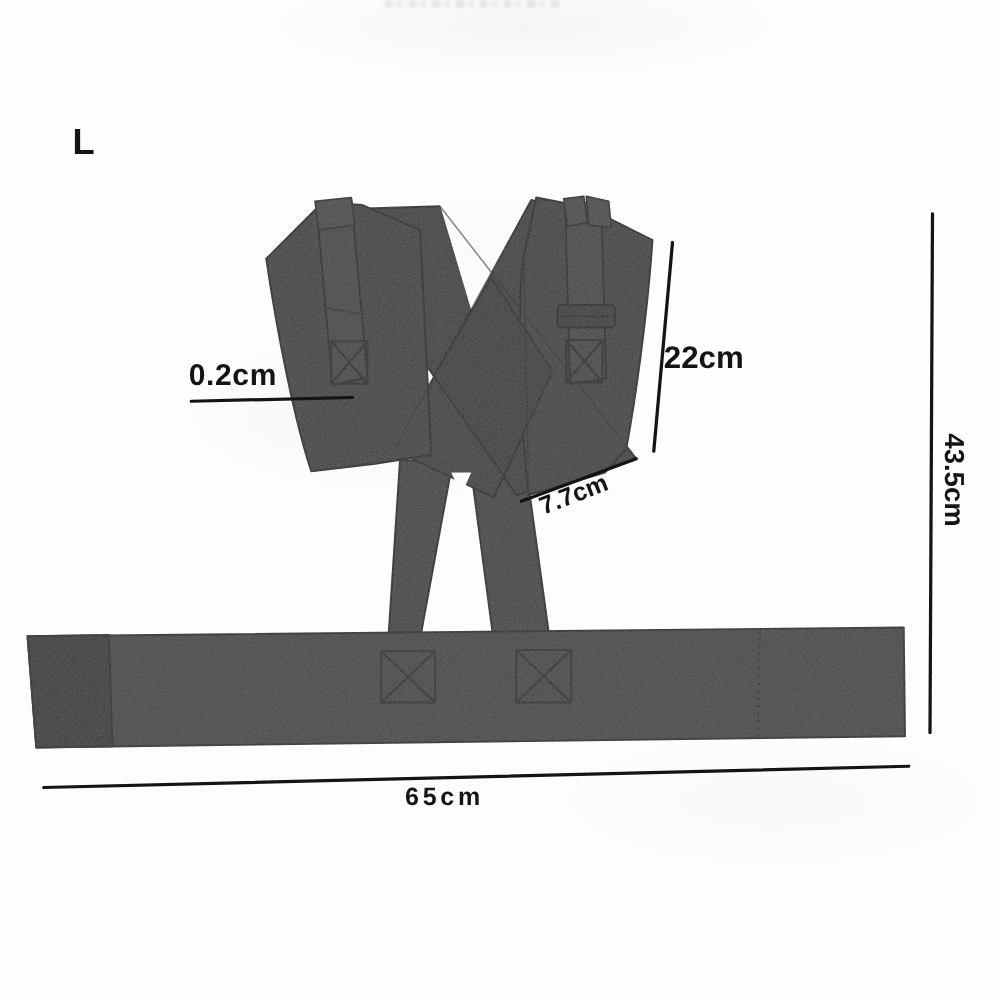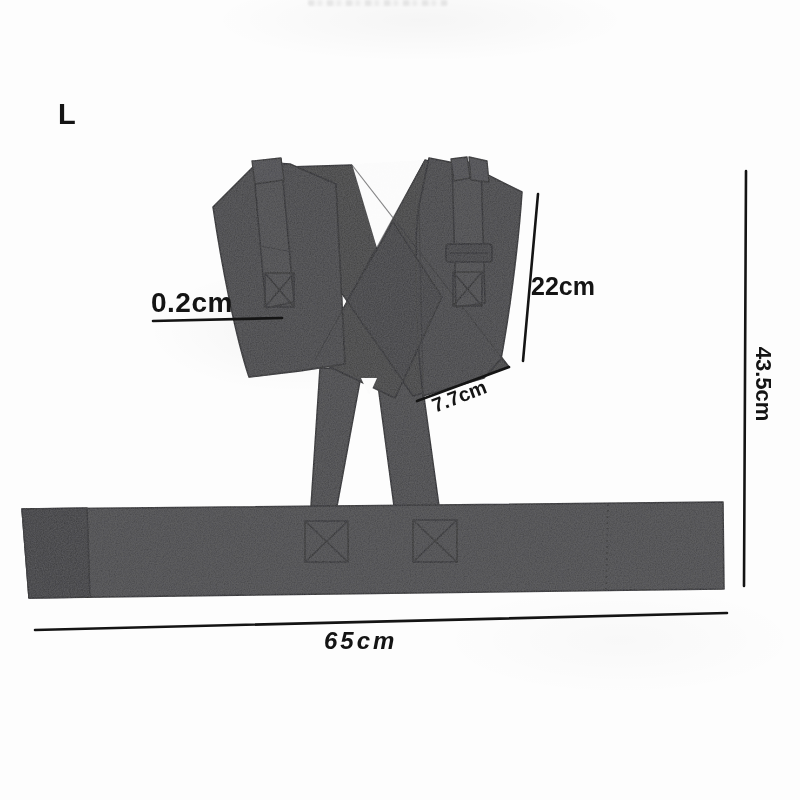--- a/index.html
+++ b/index.html
@@ -17,25 +17,25 @@
       radial-gradient(260px 80px at 620px 640px, rgba(0,0,0,0.02), rgba(0,0,0,0) 70%);
   }
   .watermark {
     position:absolute; left:308px; top:0; width:140px; height:6px;
     background:repeating-linear-gradient(90deg,#b9b9b9 0 6px,#e8e8e8 6px 10px,#cfcfcf 10px 14px,#f2f2f2 14px 19px);
     opacity:.30; filter:blur(1px); border-radius:0 0 2px 2px;
   }
   svg.harness { position:absolute; left:0; top:0; }
   .label { position:absolute; color:#141414; font-weight:bold; white-space:nowrap; }
   .size-label       { left:58px;  top:98px;  font-size:29px; }
-  .dim-thickness    { left:151px; top:287px; font-size:28px; letter-spacing:.5px; }
+  .dim-thickness    { left:151px; top:287px; font-size:24px; letter-spacing:.5px; }
   .dim-back-height  { left:531px; top:272px; font-size:25px; }
   .dim-strap-width  { left:431px; top:385px; font-size:20px; transform:rotate(-21deg); }
   .dim-total-height { left:717px; top:371px; width:92px; font-size:22px; text-align:center; transform:rotate(90deg); }
-  .dim-belt-length  { left:324px; top:627px; font-size:24px; letter-spacing:3px;font-style:italic; }
+  .dim-belt-length  { left:324px; top:627px; font-size:20px; letter-spacing:3px; }
 </style>
 </head>
 <body>
 
 <div class="canvas">
   <div class="bg-smudge"></div>
   <div class="watermark"></div>
 
   <svg class="harness" width="800" height="800" viewBox="0 0 800 800">
     <defs>

